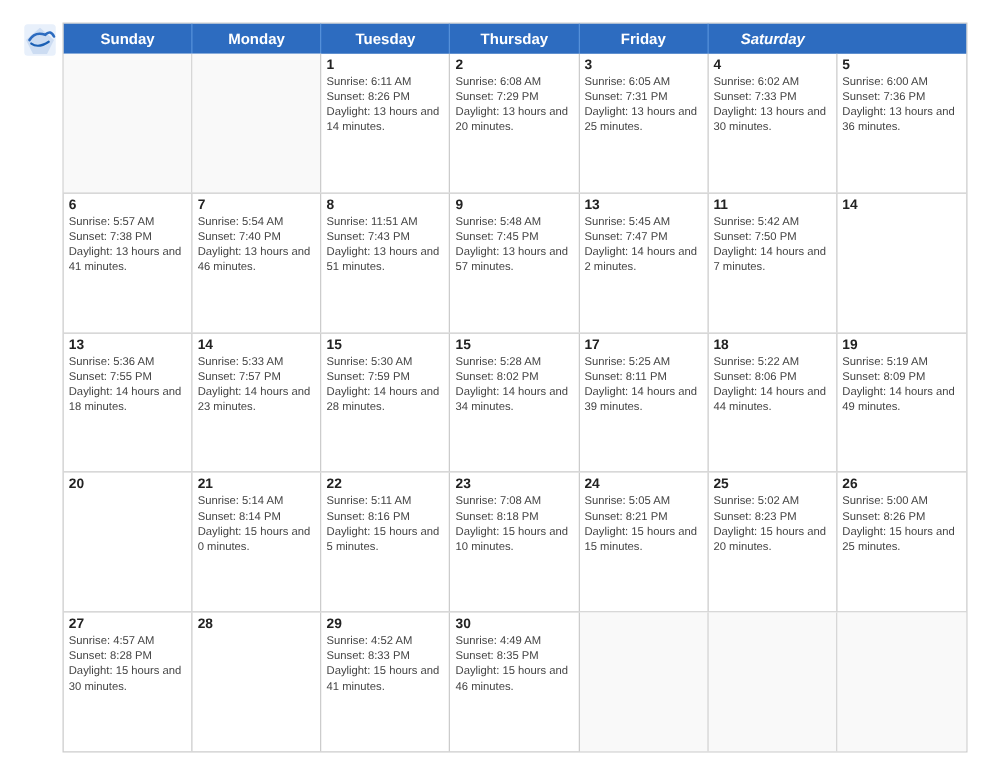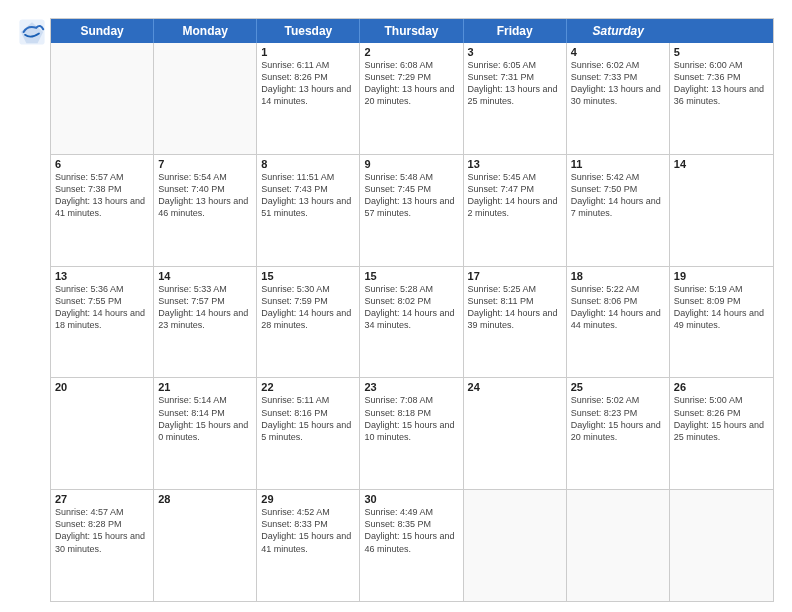--- a/index.html
+++ b/index.html
@@ -279,20 +279,23 @@
 Daylight: 15 hours and 5 minutes.</div>
           </div>
           <div class="cal-cell">
             <span class="day-num">23</span>
             <div class="day-info">Sunrise: 7:08 AM
 Sunset: 8:18 PM
 Daylight: 15 hours and 10 minutes.</div>
           </div>
           <div class="cal-cell">
             <span class="day-num">24</span>
+            <div class="day-info">Sunrise: 5:05 AM
+Sunset: 8:21 PM
+Daylight: 15 hours and 15 minutes.</div>
           </div>
           <div class="cal-cell">
             <span class="day-num">25</span>
             <div class="day-info">Sunrise: 5:02 AM
 Sunset: 8:23 PM
 Daylight: 15 hours and 20 minutes.</div>
           </div>
           <div class="cal-cell">
             <span class="day-num">26</span>
             <div class="day-info">Sunrise: 5:00 AM

